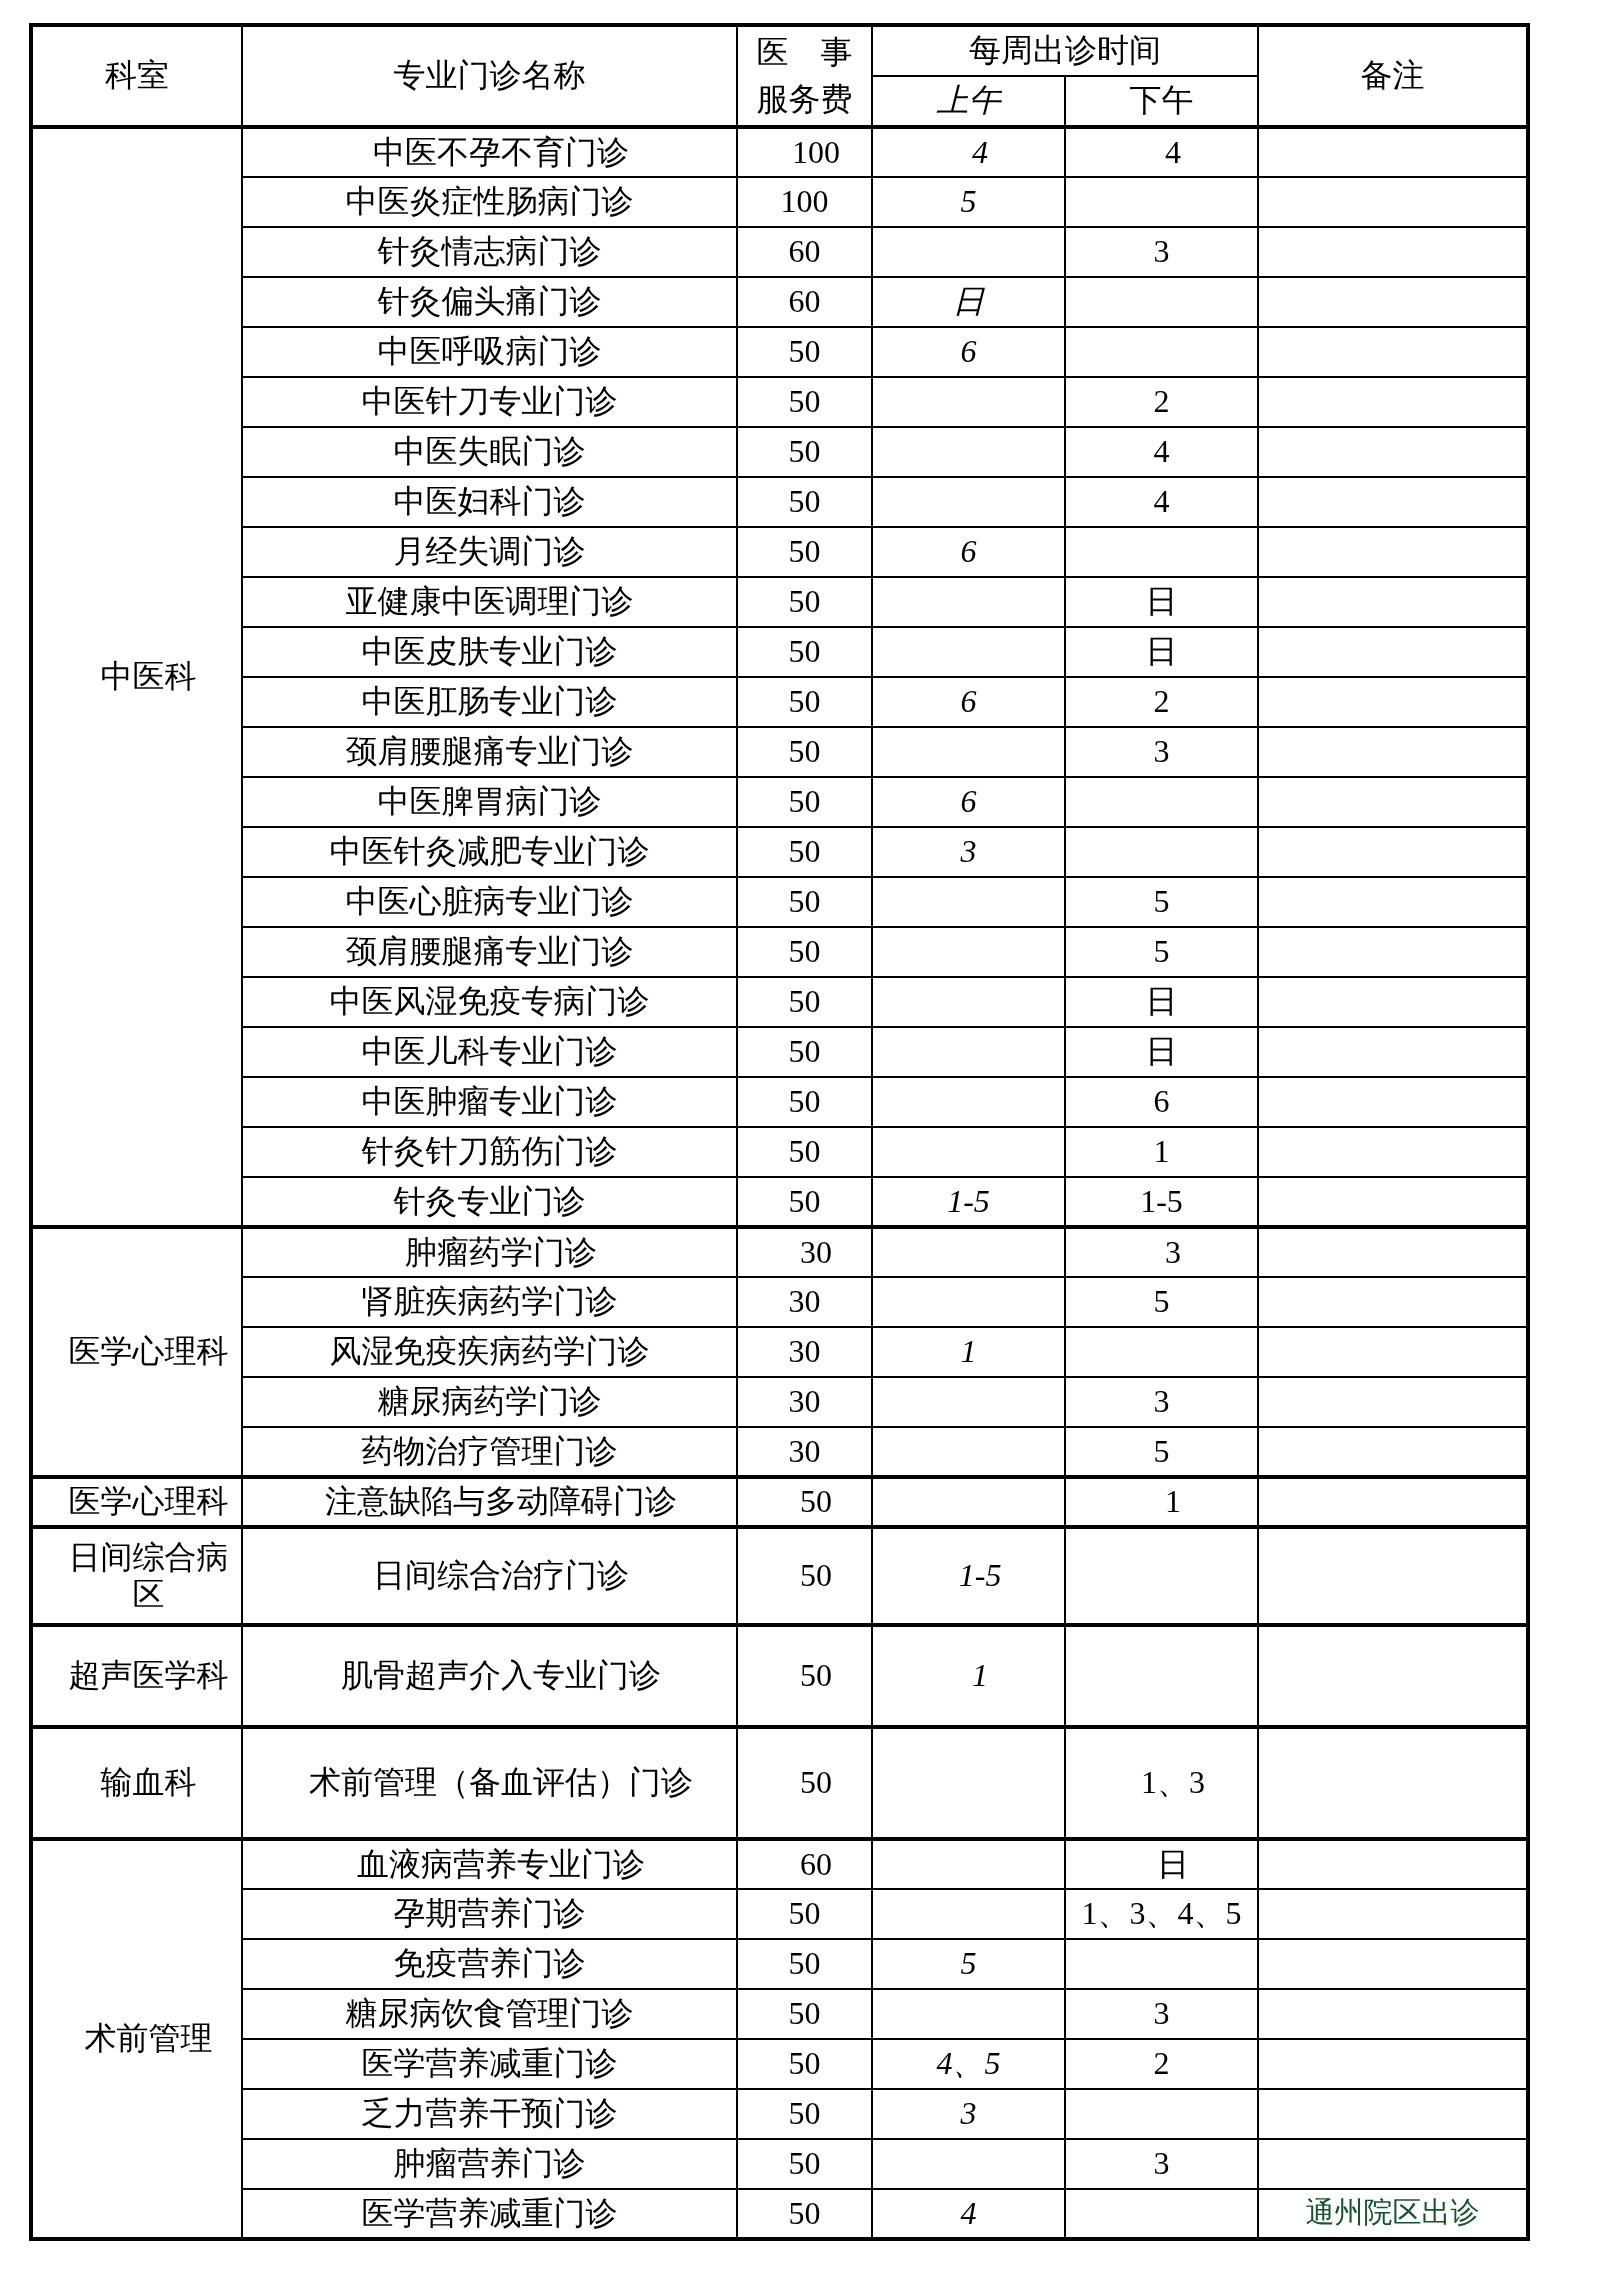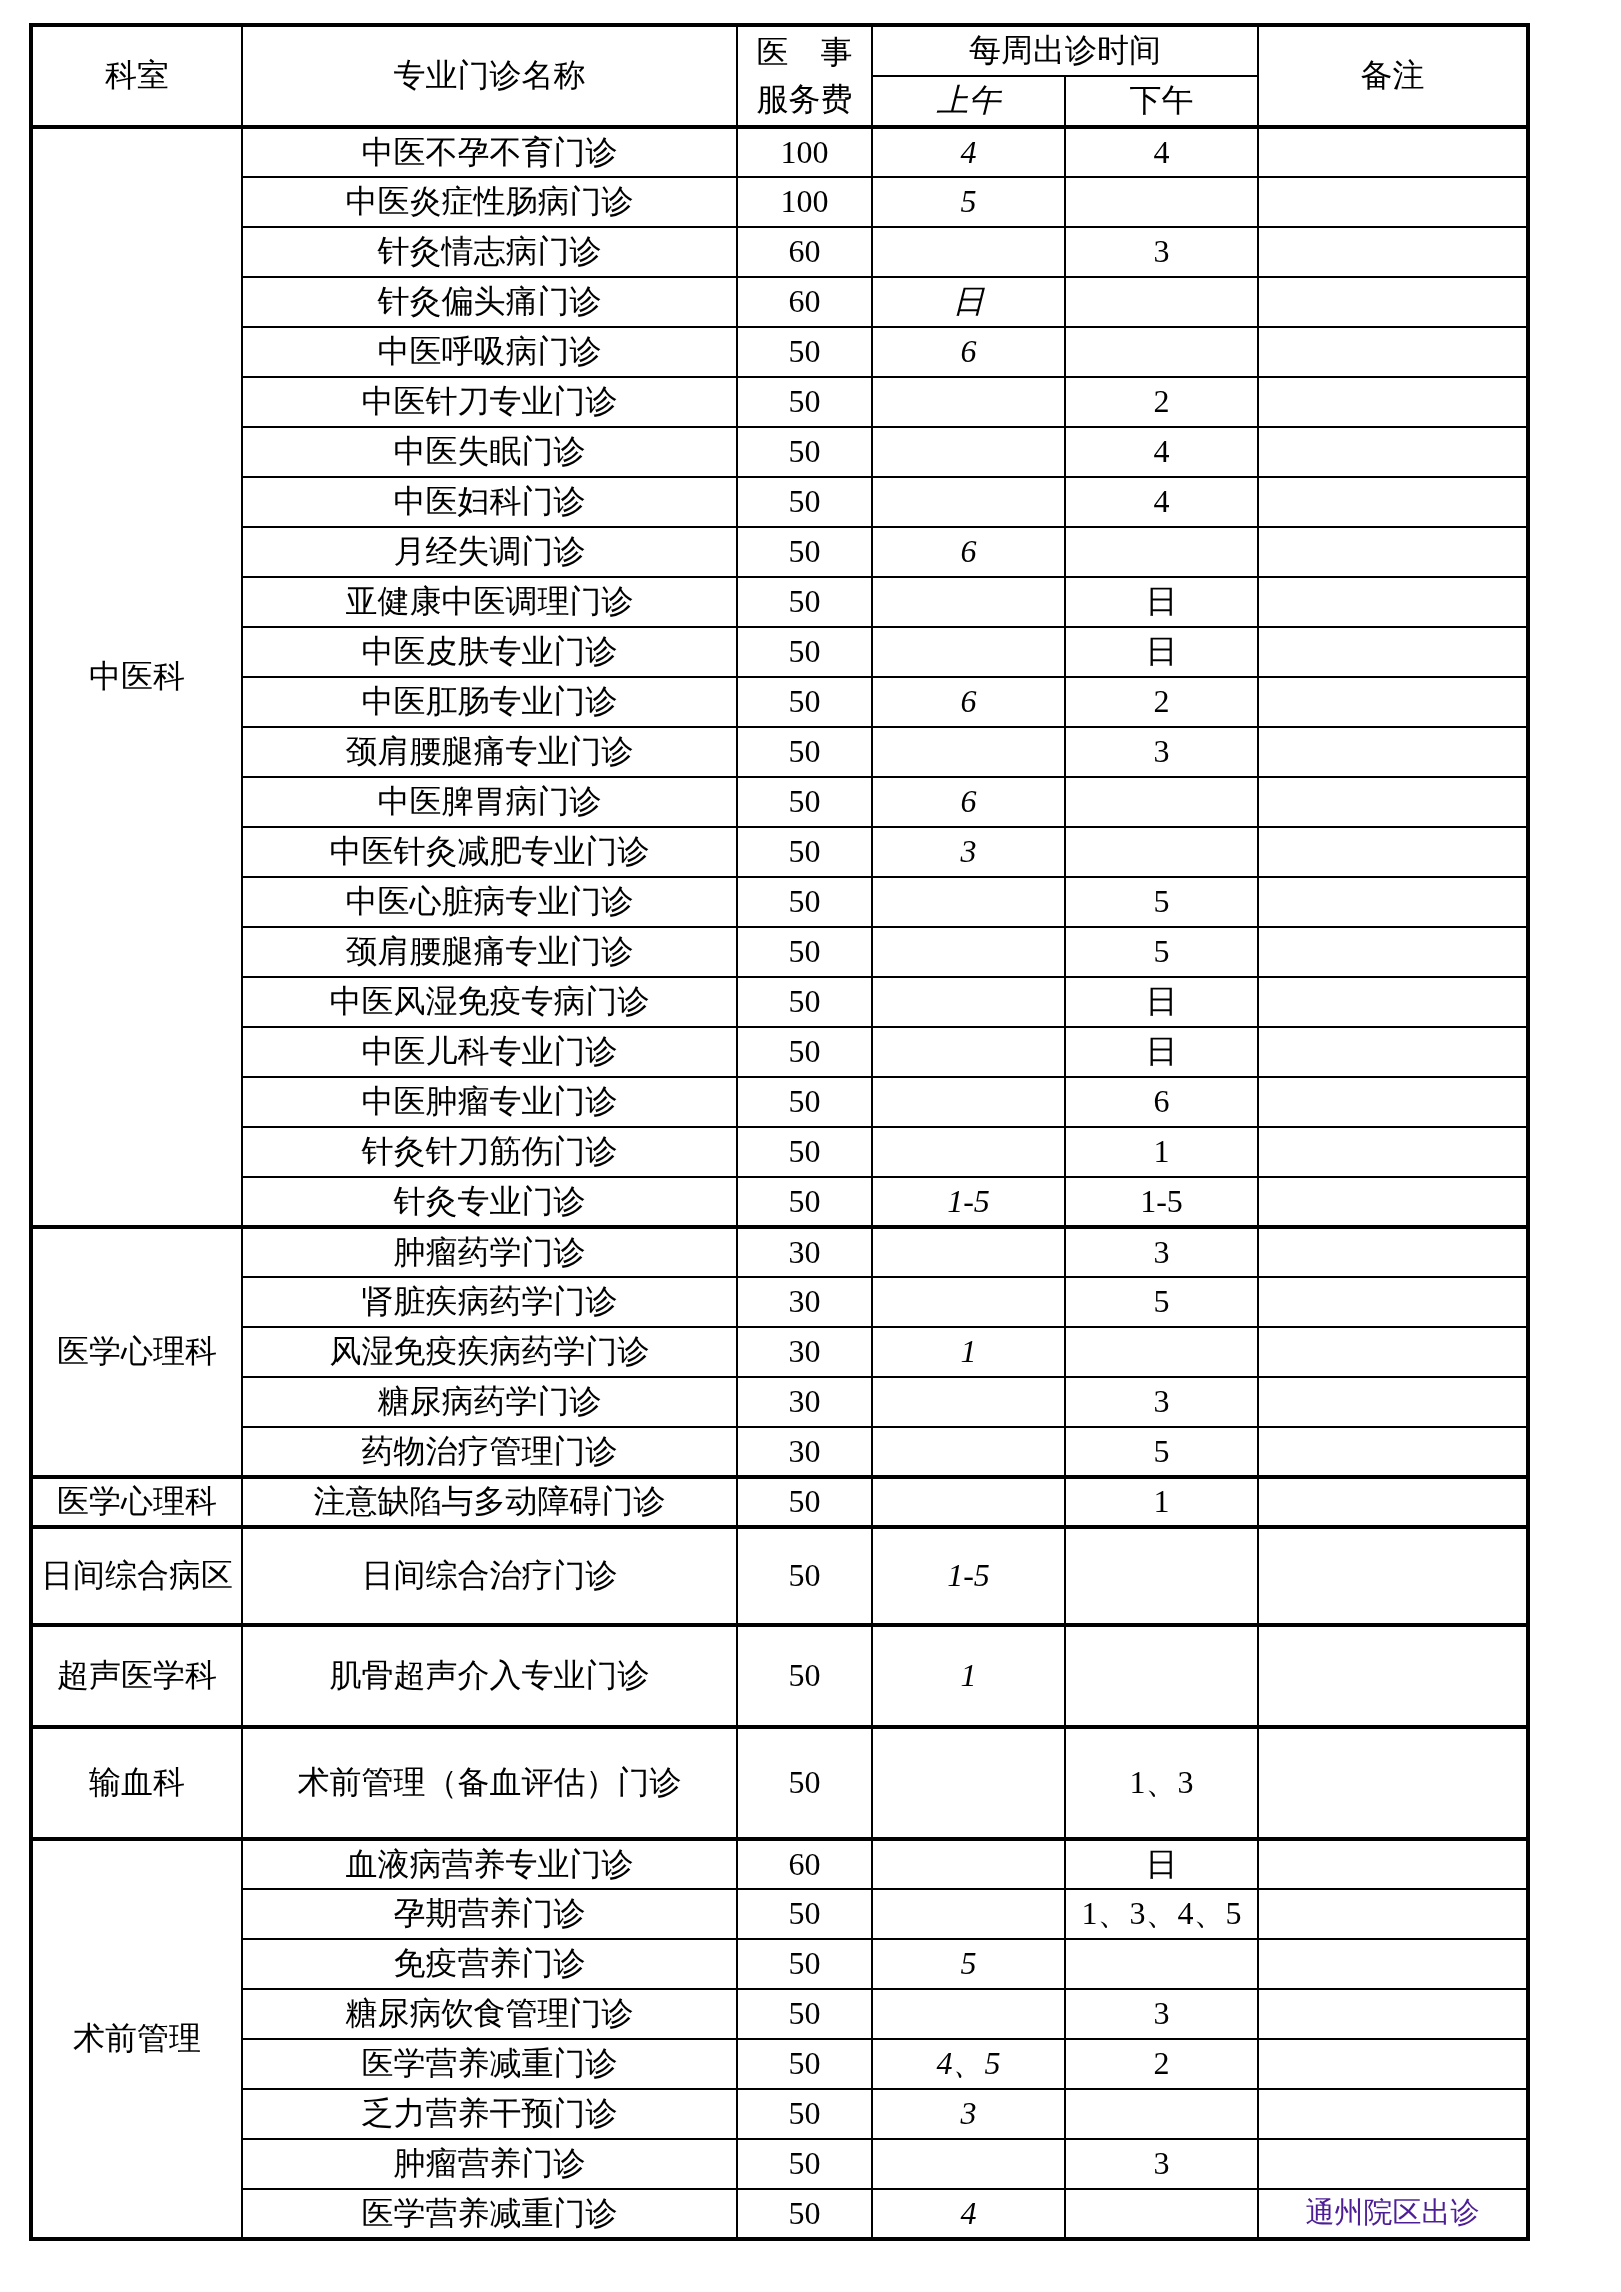--- a/index.html
+++ b/index.html
@@ -37,31 +37,32 @@
     text-align: center;
     vertical-align: middle;
     padding: 0 3.9px;
     overflow: hidden;
     font-weight: normal;
   }
   thead tr { height: 51px; }
   tbody tr { height: 50px; }
   tbody tr.section-start th, tbody tr.section-start td {
     border-top-width: 4.9px;
+    padding-left: 27px;
   }
   .col-dept   { width: 211px; }
   .col-name   { width: 495px; }
   .col-fee    { width: 135px; }
   .col-am     { width: 193px; font-style: italic; }
   .col-pm     { width: 193px; }
   .col-remark { width: 270px; }
   td.col-dept { padding: 0 5.9px; }
   .fee-head { line-height: 1.45; }
   td.red {
-    color: #4c1d95;
+    color: #14532d;
     font-size: 29px;
   }
 </style>
 </head>
 <body>
 
 <div class="page">
   <table class="sched">
     <colgroup>
       <col class="col-dept">

